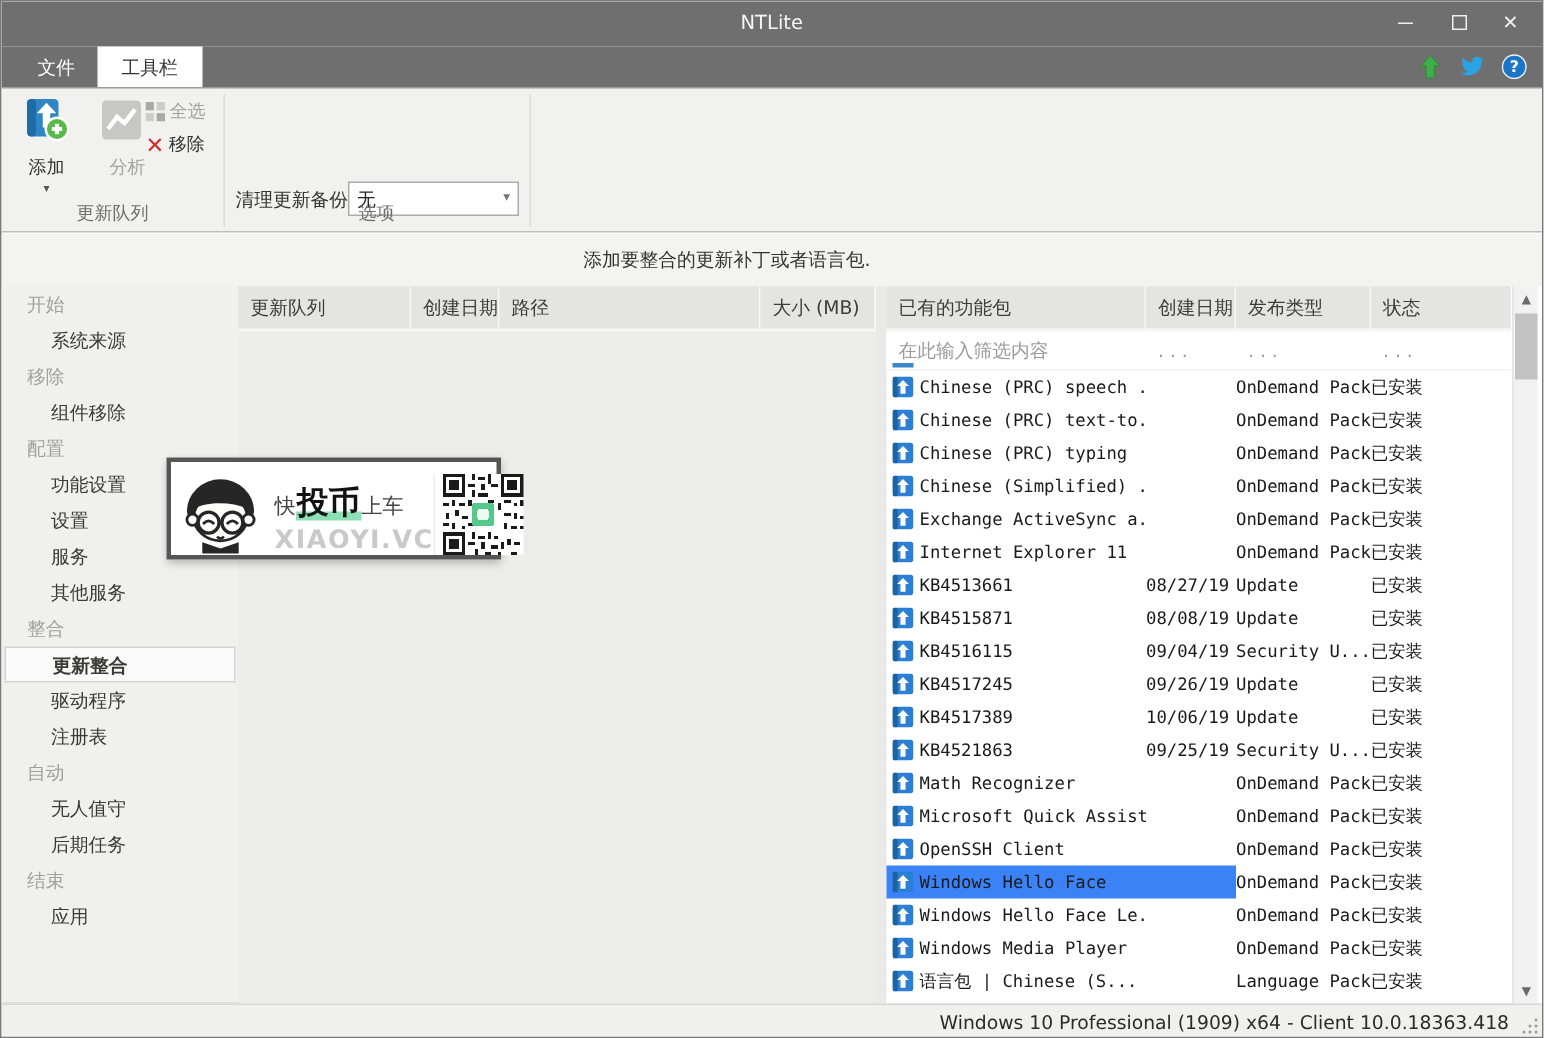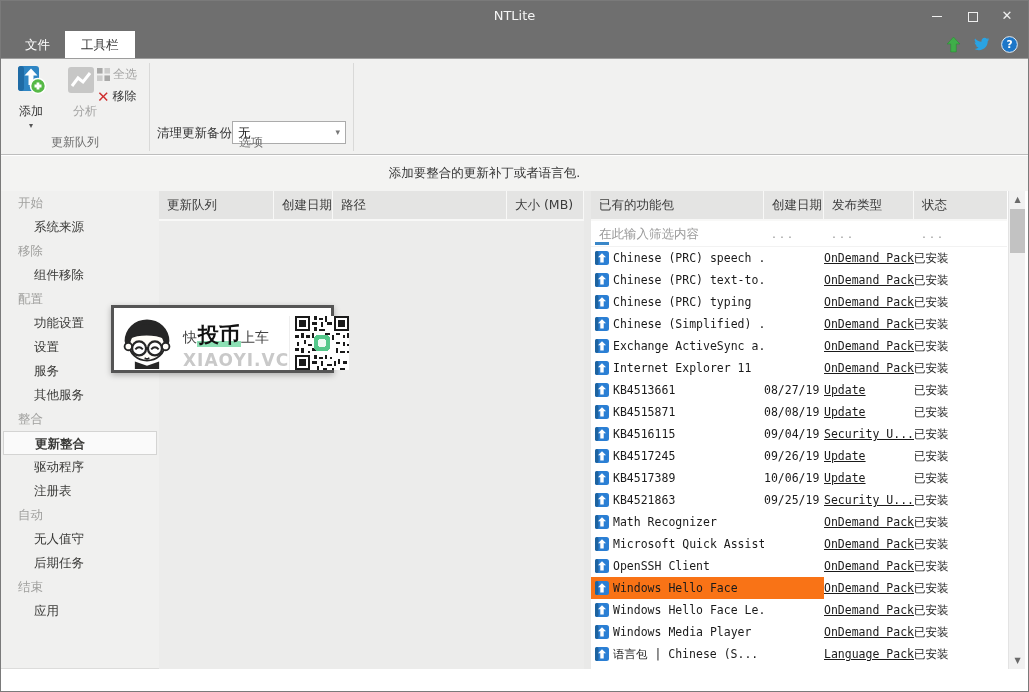--- a/index.html
+++ b/index.html
@@ -65,23 +65,23 @@
   .pkg-panel { position:absolute; left:590px; top:0; width:438px; height:478px; background:#fff; }
   .pkg-panel .thead { left:0; width:416px; }
   .filter-row { position:absolute; left:0; top:30px; width:416px; height:26px; background:#fff; border-bottom:1px solid #f2f2f2; }
   .fcell { position:absolute; top:0; height:26px; line-height:26px; padding-left:8px; font-size:12.5px; color:#9a9a9a; }
   .filter-underline { position:absolute; left:4px; bottom:1px; width:14px; height:3px; background:#3a87c8; }
   .rows { position:absolute; left:0; top:56px; width:416px; }
   .prow { position:relative; height:22px; }
   .pcell { position:absolute; top:0; height:22px; line-height:22px; white-space:nowrap; overflow:hidden; font-family:"DejaVu Sans Mono","Liberation Mono",monospace; font-size:11.5px; color:#1a1a1a; }
   .cell-main { left:0; width:173px; padding-left:22px; }
   .cell-date { left:173px; width:60px; }
-  .cell-type { left:233px; width:90px;text-decoration:underline; }
+  .cell-type { left:233px; width:90px; }
   .cell-status { left:323px; width:93px; }
-  .prow.selected .cell-main, .prow.selected .cell-date { background:#f97316; }
+  .prow.selected .cell-main, .prow.selected .cell-date { background:#3b82f6; }
   .pkg-icon { position:absolute; left:4px; top:4px; width:14px; height:14px; }
 
   
   .vscroll { position:absolute; right:4px; top:0; width:17px; height:478px; background:#f1f1f1; border-left:1px solid #e3e3e3; }
   .sbtn { position:absolute; left:0; width:17px; height:17px; text-align:center; font-size:8px; color:#6a6a6a; line-height:17px; }
   .sb-up { top:0; } .sb-down { bottom:0; }
   .sthumb { position:absolute; left:1px; top:18px; width:15px; height:44px; background:#c2c2c2; }
 
   
   .watermark { position:absolute; left:110px; top:304px; width:223px; height:68px; background:#fff; border:3px solid #555; box-shadow:0 2px 6px rgba(0,0,0,.28); display:flex; align-items:flex-end; }
@@ -444,14 +444,27 @@
         <path d="M0 0h7v7h-7z M18 0h7v7h-7z M0 18h7v7h-7z"></path>
         <path fill="#fff" d="M1 1h5v5h-5z M19 1h5v5h-5z M1 19h5v5h-5z"></path>
         <path d="M2 2h3v3h-3z M20 2h3v3h-3z M2 20h3v3h-3z"></path>
         <path d="M9 0h1v2h-1z M11 1h2v1h-2z M14 0h1v3h-1z M8 3h2v1h-2z M12 3h1v2h-1z M15 3h2v1h-2z M9 5h1v2h-1z M11 6h3v1h-3z M0 9h2v1h-2z M3 8h1v2h-1z M5 9h2v1h-2z M8 8h1v2h-1z M14 8h2v1h-2z M17 9h1v2h-1z M19 8h2v1h-2z M22 9h1v1h-1z M24 8h1v2h-1z M1 12h1v2h-1z M4 11h1v2h-1z M6 13h2v1h-2z M19 12h2v1h-2z M22 12h1v2h-1z M24 13h1v1h-1z M0 15h2v1h-2z M3 15h1v2h-1z M6 16h1v1h-1z M8 15h2v1h-2z M19 15h1v2h-1z M21 16h2v1h-2z M24 16h1v1h-1z M9 18h1v2h-1z M11 19h2v1h-2z M14 18h1v2h-1z M16 19h1v1h-1z M8 21h2v1h-2z M12 21h1v2h-1z M15 22h2v1h-2z M18 21h1v2h-1z M20 20h1v2h-1z M22 21h2v1h-2z M10 23h1v2h-1z M13 24h2v1h-2z M17 24h1v1h-1z M21 24h2v1h-2z"></path>
       </g>
       <rect x="9" y="9" width="7" height="7" rx="1" fill="#55c88b"></rect>
       <rect x="10.8" y="10.8" width="3.4" height="3.4" rx="0.6" fill="#fff" opacity="0.9"></rect>
     </svg>
   </div>
 
+  <div class="statusbar">
+    <span class="status-text">Windows 10 Professional (1909) x64 - Client 10.0.18363.418</span>
+    <svg class="grip" viewBox="0 0 12 12">
+      <g fill="#9a9a9a">
+          <circle cx="10" cy="10" r="1"></circle>
+          <circle cx="6" cy="10" r="1"></circle>
+          <circle cx="10" cy="6" r="1"></circle>
+          <circle cx="2" cy="10" r="1"></circle>
+          <circle cx="6" cy="6" r="1"></circle>
+          <circle cx="10" cy="2" r="1"></circle>
+        </g>
+    </svg>
+  </div>
 
 </div>
 
 </body></html>

